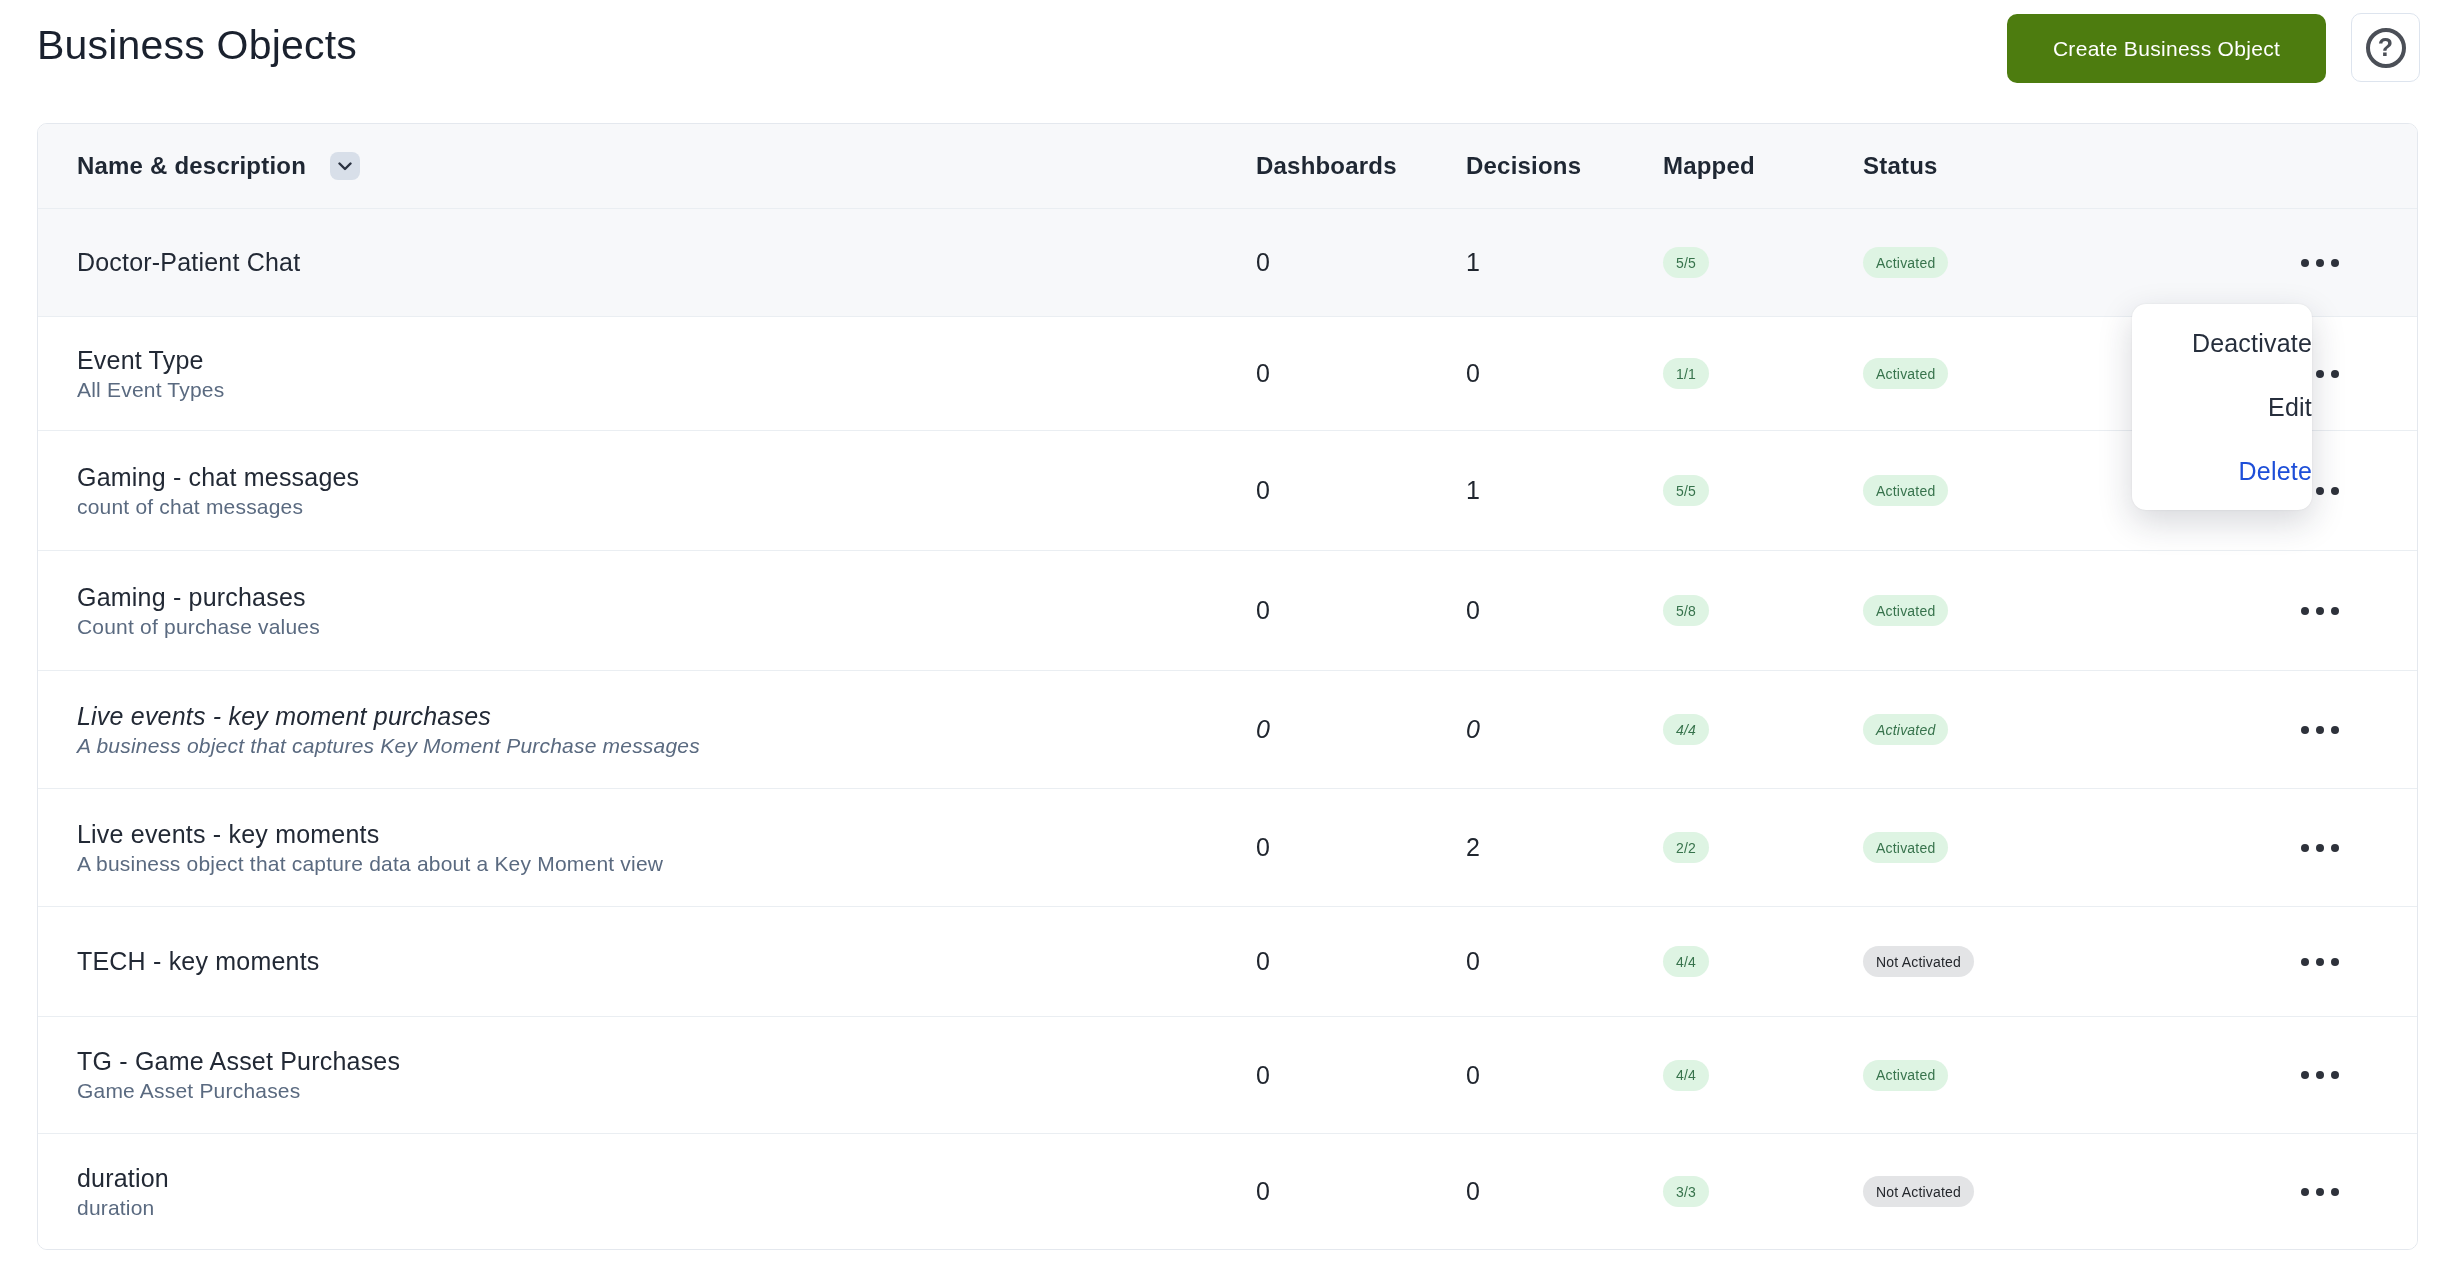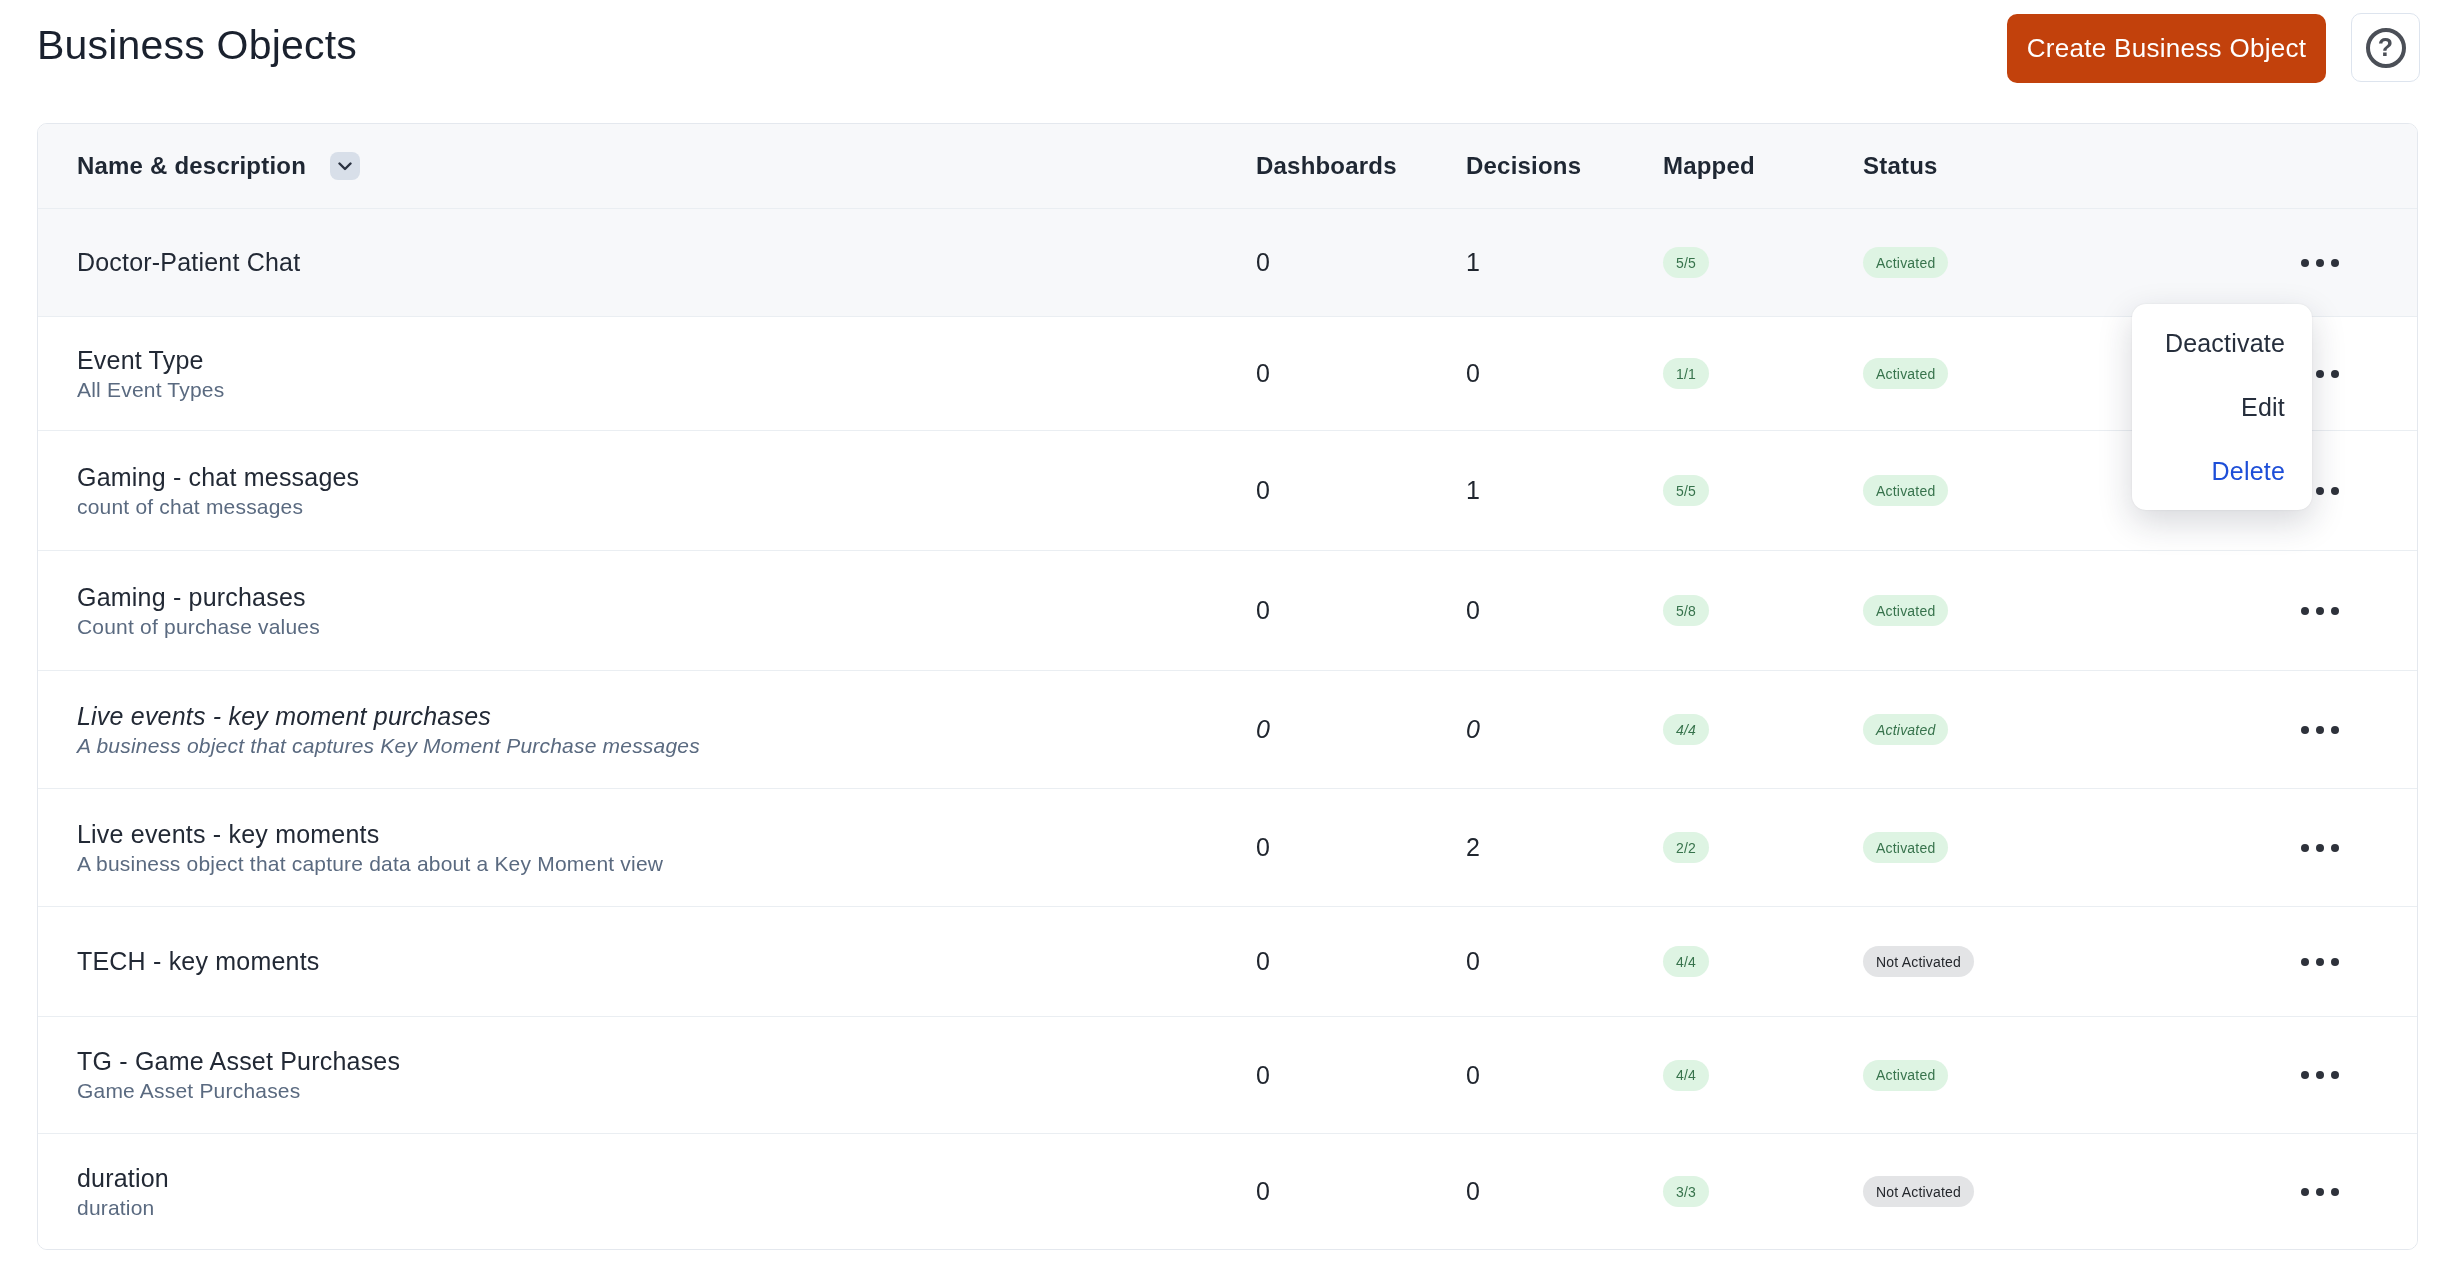--- a/index.html
+++ b/index.html
@@ -4,22 +4,22 @@
 <style>
   * { margin:0; padding:0; box-sizing:border-box; }
   html,body { width:2442px; height:1288px; background:#ffffff;
     font-family:"Liberation Sans", sans-serif; color:#20262f; overflow:hidden; }
   .page { position:relative; width:2350px; height:1288px; }
 
   
   .page-title { position:absolute; left:37px; top:22px; font-size:41px;
     font-weight:500; letter-spacing:.2px; color:#1a212e; }
   .create-btn { position:absolute; left:2007px; top:14px; width:319px; height:69px;
-    background:#c2410c; color:#ffffff; border:none; border-radius:10px;
-    font-size:26px; font-family:inherit; letter-spacing:.3px; cursor:pointer;
+    background:#4d7c0f; color:#ffffff; border:none; border-radius:10px;
+    font-size:21px; font-family:inherit; letter-spacing:.3px; cursor:pointer;
     display:flex; align-items:center; justify-content:center; }
   .help-btn { position:absolute; left:2351px; top:13px; width:69px; height:69px;
     background:#ffffff; border:1px solid #dde4ee; border-radius:10px; cursor:pointer;
     display:flex; align-items:center; justify-content:center; }
   .help-circle { width:40px; height:40px; border:4px solid #4b4f57; border-radius:50%;
     display:flex; align-items:center; justify-content:center;
     font-size:25px; font-weight:700; color:#4b4f57; }
 
   
   .bo-table { position:absolute; left:37px; top:123px; width:2381px;
@@ -46,21 +46,21 @@
   .dots-btn { display:flex; gap:7px; align-items:center; cursor:pointer;
     padding:10px 4px; background:none; border:none; }
   .dots-btn i { width:8px; height:8px; border-radius:50%; background:#2e323b; display:block; }
 
   
   .ctx-menu { position:absolute; left:2132px; top:304px; width:180px; height:206px;
     background:#ffffff; border-radius:14px; z-index:10; padding:7px 0;
     box-shadow:0 12px 34px rgba(25,35,55,.18), 0 0 2px rgba(0,0,0,.08);
     display:flex; flex-direction:column; justify-content:space-around; }
   .ctx-item { height:62px; display:flex; align-items:center; justify-content:flex-end;
-    padding-right:27px; font-size:25px; color:#262e3c; cursor:pointer; letter-spacing:.2px; }
+    font-size:25px; color:#262e3c; cursor:pointer; letter-spacing:.2px; }
   .ctx-item.danger { color:#1d4ed8; }
 </style>
 </head>
 <body>
 
 <div class="page">
 
   <h1 class="page-title">Business Objects</h1>
 
   <button class="create-btn">Create Business Object</button>

